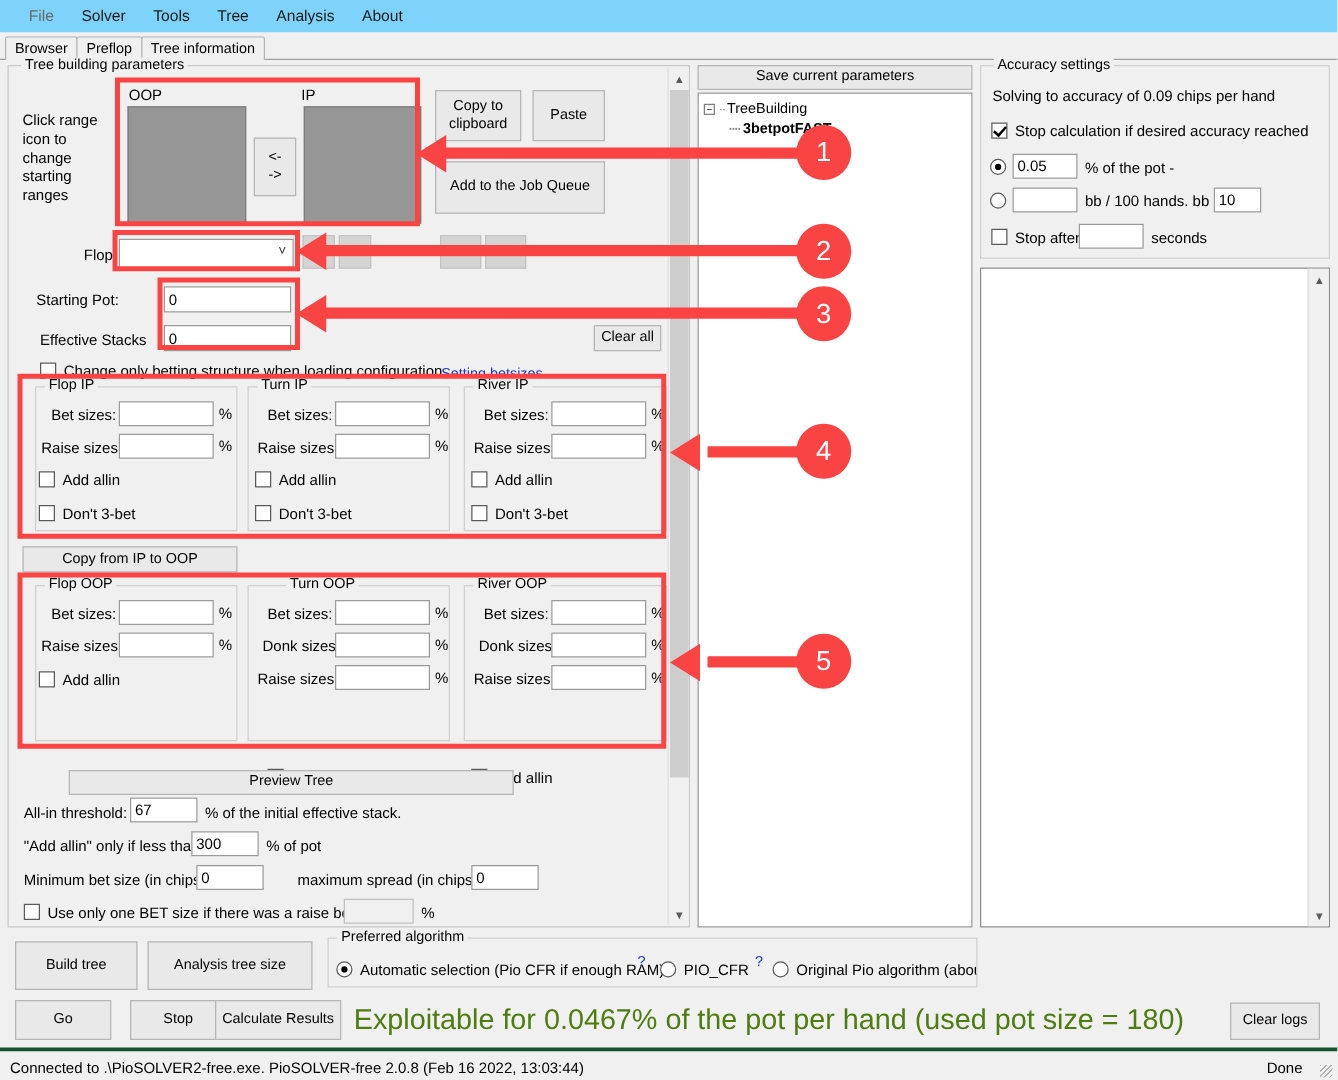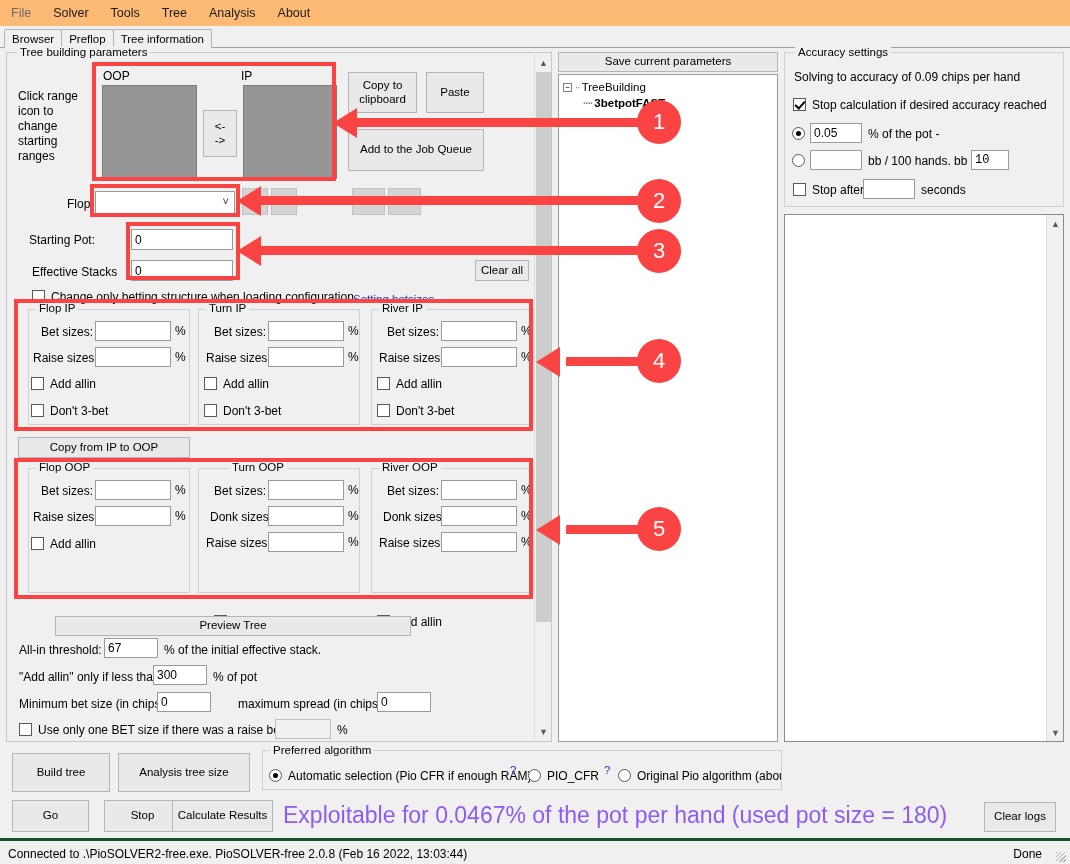--- a/index.html
+++ b/index.html
@@ -5,21 +5,21 @@
   * { box-sizing: border-box; }
   html, body { margin:0; padding:0; }
   body {
     width:1070px; height:864px;
     background:#f0f0f0;
     font-family:"Liberation Sans", sans-serif;
     font-size:12px; color:#000;
     overflow:hidden; position:relative;
   }
   
-  #menubar { height:26px; background:#fdba74; display:flex; align-items:center; }
+  #menubar { height:26px; background:#7dd3fc; display:flex; align-items:center; padding-left:12px; }
   #menubar .mi { padding:3px 11px; font-size:12.5px; color:#1a1a1a; cursor:default; }
   #menubar .mi.dim { color:#6a6a6a; }
   
   #tabstrip { height:22px; background:#f0f0f0; display:flex; align-items:flex-end;
               border-bottom:1px solid #a0a0a0; padding-left:4px; position:relative; }
   .tab { font-size:11.5px; padding:3px 7px 3px 7px; border:1px solid #b4b4b4; border-bottom:none;
          background:#f0f0f0; margin-right:-1px; position:relative; top:1px; cursor:default;
          border-radius:2px 2px 0 0; }
   .tab.active { background:#fff; top:1px; z-index:3; padding-top:4px; padding-bottom:4px;
                 border-color:#999; }
@@ -64,21 +64,21 @@
   
   #rightpanel { position:absolute; left:784px; top:4px; width:280px; height:690px;border-radius:27px; }
   #accuracy { position:absolute; left:0; top:0; width:280px; height:155px;
               border:1px solid #d0d0d0; background:#f0f0f0; }
   #logbox { position:absolute; left:0; top:162px; width:280px; height:528px; background:#fff;
             border:1px solid #8c8c8c; }
   
   #bottom { position:absolute; left:0; top:744px; width:1070px; height:120px; background:#f0f0f0; }
   #statusbar { position:absolute; left:0; top:838px; width:1070px; height:26px;
                background:#f0f0f0; border-top:3px solid #14532d; }
-  #exploit { position:absolute; font-size:23px; color:#8b5cf6; white-space:nowrap; }
+  #exploit { position:absolute; font-size:23px; color:#4d7c0f; white-space:nowrap; }
   
   #overlay { position:absolute; left:0; top:0; width:1070px; height:864px; pointer-events:none; }
   .hlbox { position:absolute; border:4px solid #fa4343; }
   .arrbar { position:absolute; height:9px; background:#fa4343; border-radius:1px; }
   .arrhead { position:absolute; width:0; height:0; border-top:15px solid transparent;
              border-bottom:15px solid transparent; border-right:24px solid #fa4343; }
   .marker { position:absolute; width:44px; height:44px; border-radius:50%; background:#fa4343;
             color:#fff; font-size:22px; display:flex; align-items:center; justify-content:center; }
 </style>
 </head>
@@ -273,21 +273,21 @@
       <div class="cbox checked" style="left:8px; top:45px;"></div>
       <div class="flabel" style="left:27px; top:45px;">Stop calculation if desired accuracy reached</div>
 
       <div class="radio sel" style="left:7px; top:74px;"></div>
       <input class="tinput" style="left: 25px; top: 70px; width: 52px; height: 20px;" value="0.05">
       <div class="flabel" style="left:83px; top:74px;">% of the pot  -</div>
 
       <div class="radio" style="left:7px; top:101px;"></div>
       <input class="tinput" style="left: 25px; top: 97px; width: 52px; height: 20px;" value="">
       <div class="flabel" style="left:83px; top:101px;">bb / 100 hands. bb =</div>
-      <input class="tinput" style="left: 186px; top: 97px; width: 38px; height: 20px; font-family: Liberation Mono, monospace;" value="10">
+      <input class="tinput" style="left: 186px; top: 97px; width: 38px; height: 20px;" value="10">
 
       <div class="cbox" style="left:8px; top:130px;"></div>
       <div class="flabel" style="left:27px; top:130px;">Stop after</div>
       <input class="tinput" style="left: 78px; top: 126px; width: 52px; height: 20px;" value="">
       <div class="flabel" style="left:136px; top:130px;">seconds</div>
     </div>
 
     <div id="logbox">
       <div class="vscroll" style="right:0; top:0; width:17px; height:526px; background:#f0f0f0;">
         <div class="arr" style="top:0;">▲</div>

